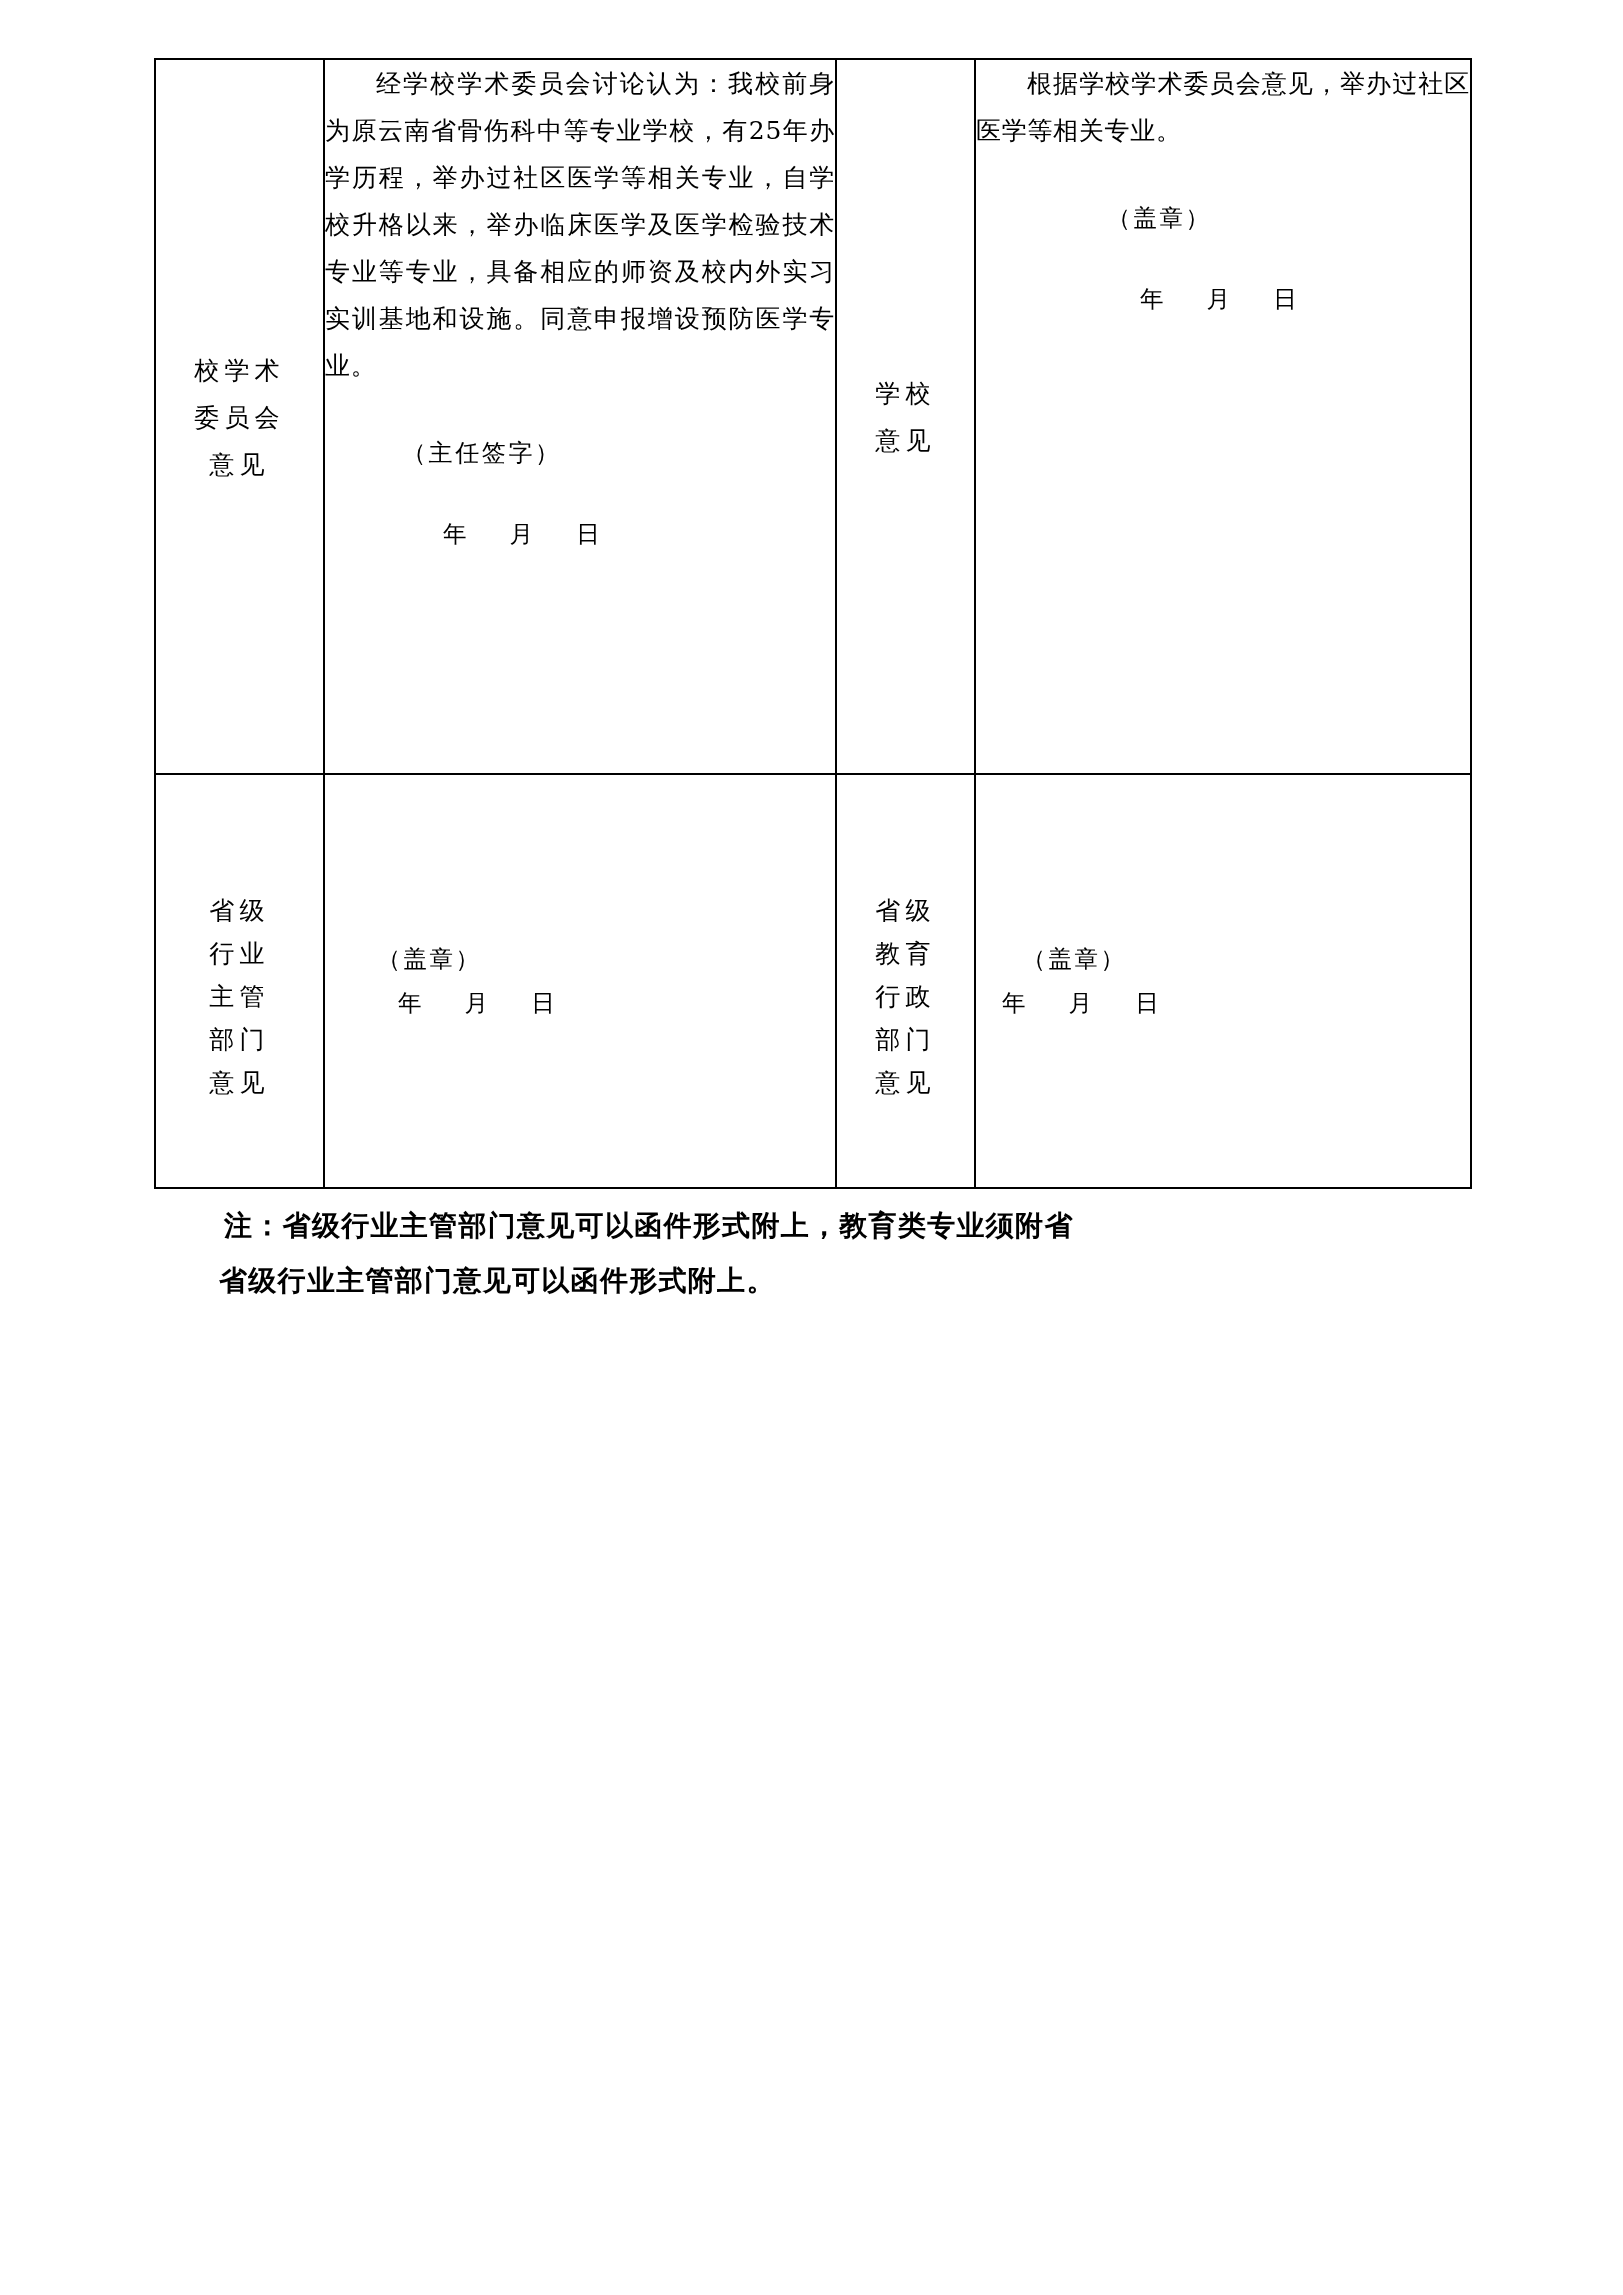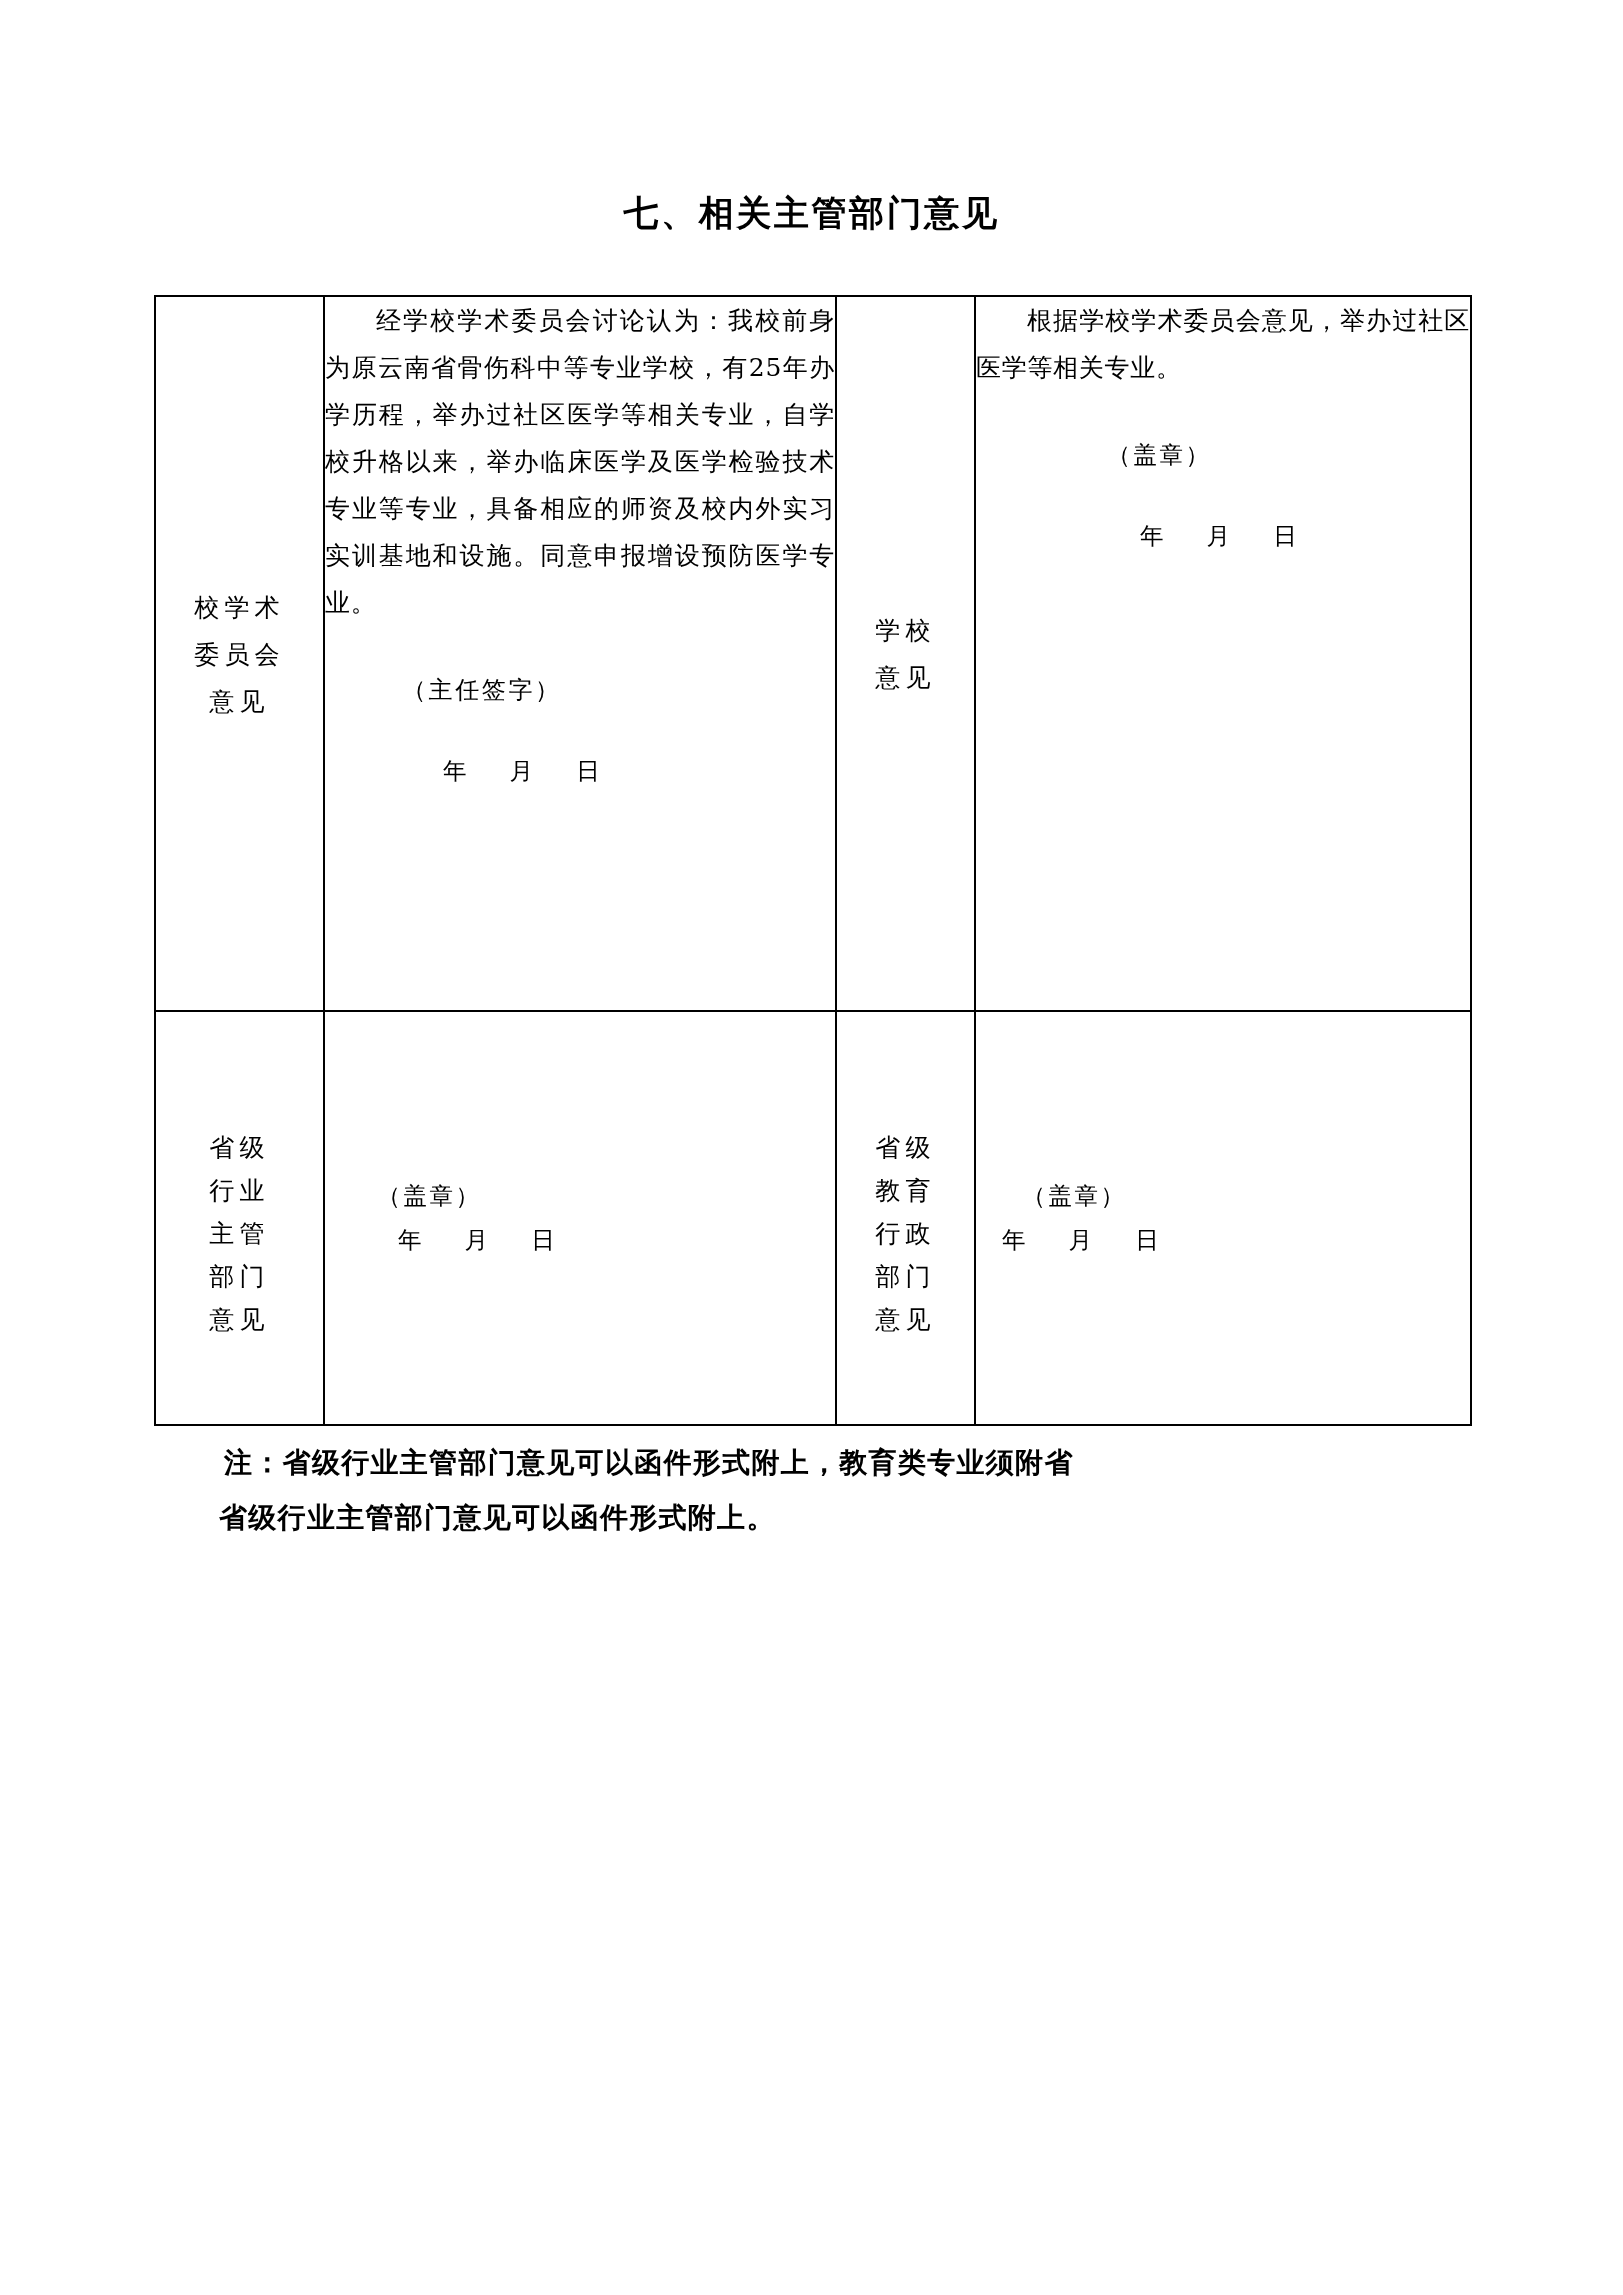--- a/index.html
+++ b/index.html
@@ -150,21 +150,20 @@
     font-family: "DejaVu Serif", "Liberation Serif", serif;
   }
   .note .l1 { text-indent: 47px; }
   .note .l2 { text-indent: 42px; }
 </style>
 </head>
 <body>
 
 <div class="page">
 
-  <h1 class="doc-title">七、相关主管部门意见</h1>
 
   <div class="table-wrap">
     <table class="opinion-table">
       <colgroup>
         <col class="col-label-1">
         <col class="col-body-1">
         <col class="col-label-2">
         <col class="col-body-2">
       </colgroup>
       <tbody>

